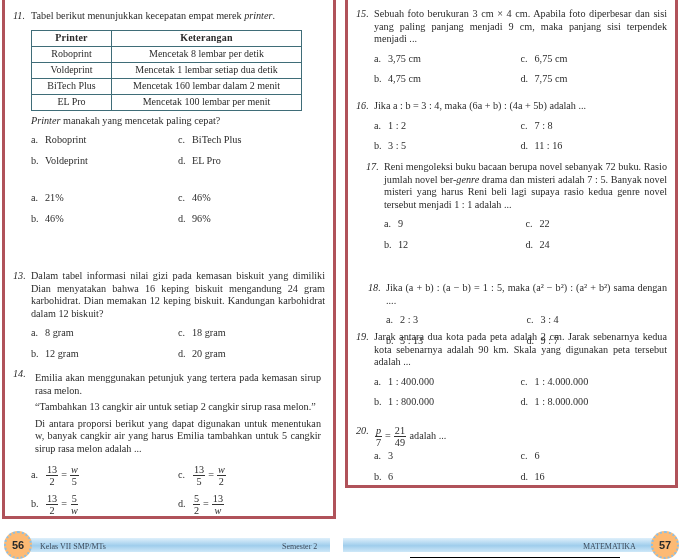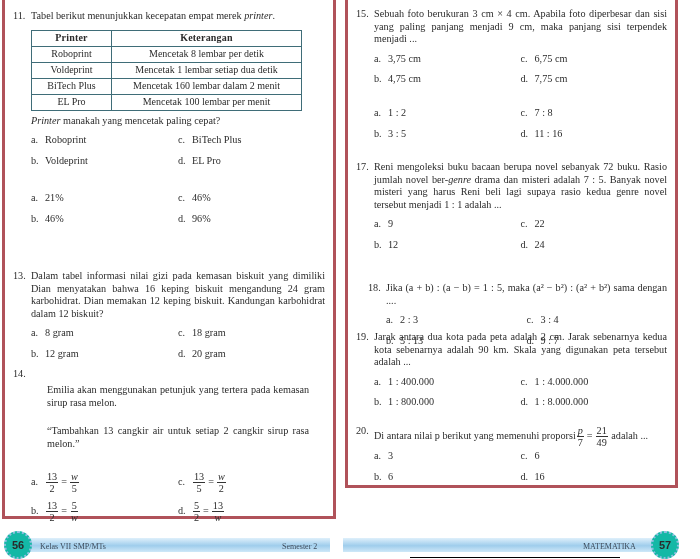--- a/index.html
+++ b/index.html
@@ -2,41 +2,41 @@
 <html><head>
 <meta charset="utf-8">
 <style>
   * { box-sizing: border-box; margin: 0; padding: 0; }
   body { width: 700px; height: 559px; background: #ffffff; font-family: "Liberation Serif", "DejaVu Serif", serif; color: #2b2b2b; position: relative; overflow: hidden; font-size: 10.2px; line-height: 12.5px; }
   .box { position: absolute; border: 3px solid #b0525a; background: #fff; }
   #left-box { left: 2px; top: -3px; width: 334px; height: 522px; }
   #right-box { left: 345px; top: -3px; width: 333px; height: 491px; }
   .q { position: absolute; left: 8px; right: 8px; }
   .qhead { display: flex; }
-  .qnum { width: 18px; flex: none; }
+  .qnum { width: 18px; flex: none; font-style: italic; }
   .qtext { flex: 1; text-align: justify; }
-  .qtext p { margin: 16px; }
+  .qtext p { margin: 4px; }
   .opts { display: grid; grid-template-columns: 1fr 1fr; margin-left: 18px; row-gap: 8px; margin-top: 7px; }
   .opt { display: flex; align-items: center; }
   .opt .lt { width: 14px; flex: none; }
   table.ptab { border-collapse: collapse; margin: 7px 0 4px 18px; width: 271px; }
   table.ptab th, table.ptab td { border: 1px solid #3f6d78; text-align: center; height: 16px; font-size: 10px; padding: 0 3px; }
   table.ptab th { font-weight: bold; letter-spacing: 0.2px; }
   table.ptab td.c1, table.ptab th.c1 { width: 80px; }
   .italic { font-style: italic; }
   .frac { display: inline-flex; flex-direction: column; align-items: center; vertical-align: middle; line-height: 11px; margin: 0 1px; }
   .frac .n { border-bottom: 1px solid #333; padding: 0 1px; }
   .frac .d { padding: 0 1px; }
   .eq { display: inline-flex; align-items: center; }
   .eq .sym { margin: 0 2px; }
   .footer-bar { position: absolute; top: 538px; height: 14px; background: linear-gradient(180deg, #dff0fb 0%, #9fcdec 55%, #cfe8f8 100%); }
   #footer-left { left: 10px; width: 320px; }
   #footer-right { left: 343px; width: 315px; }
   .footer-text { position: absolute; top: 541px; font-size: 8px; color: #3c4a5a; font-family: "Liberation Serif", serif; }
-  .pagebadge { position: absolute; top: 531px; width: 28px; height: 28px; border-radius: 50%; background: #14b8a6; border: 2px dotted #8fbfe0; display: flex; align-items: center; justify-content: center; font-family: "Liberation Sans", sans-serif; font-weight: bold; font-size: 11px; color: #2a2a2a; }
+  .pagebadge { position: absolute; top: 531px; width: 28px; height: 28px; border-radius: 50%; background: #fdba74; border: 2px dotted #8fbfe0; display: flex; align-items: center; justify-content: center; font-family: "Liberation Sans", sans-serif; font-weight: bold; font-size: 11px; color: #2a2a2a; }
   .underline-rule { position: absolute; left: 410px; width: 210px; top: 557px; height: 1px; background: #000; }
 </style>
 </head>
 <body>
 
 <div class="box" id="left-box">
 
   <div class="q" style="top:10px;">
     <div class="qhead">
       <span class="qnum">11.</span>
@@ -136,20 +136,21 @@
         </div>
     </div>
   </div>
 
   <div class="q" style="top:368px;">
     <div class="qhead">
       <span class="qnum">14.</span>
       <div class="qtext">
         <p>Emilia akan menggunakan petunjuk yang tertera pada kemasan sirup rasa melon.</p>
         <p style="margin-top:3px;">“Tambahkan 13 cangkir air untuk setiap 2 cangkir sirup rasa melon.”</p>
+        <p style="margin-top:3px;">Di antara proporsi berikut yang dapat digunakan untuk menentukan w, banyak cangkir air yang harus Emilia tambahkan untuk 5 cangkir sirup rasa melon adalah ...</p>
       </div>
     </div>
     <div class="opts" style="row-gap:6px; margin-top:5px;">
       <div class="opt">
         <span class="lt">a.</span>
         <span class="eq">
           <span class="frac">
               <span class="n">13</span>
               <span class="d">2</span>
             </span>
@@ -227,41 +228,45 @@
           <span>4,75 cm</span>
         </div>
       <div class="opt">
           <span class="lt">d.</span>
           <span>7,75 cm</span>
         </div>
     </div>
   </div>
 
   <div class="q" style="top:100px;">
+    <div class="qhead">
+      <span class="qnum">16.</span>
+      <span class="qtext">Jika a : b = 3 : 4, maka (6a + b) : (4a + 5b) adalah ...</span>
+    </div>
     <div class="opts">
       <div class="opt">
           <span class="lt">a.</span>
           <span>1 : 2</span>
         </div>
       <div class="opt">
           <span class="lt">c.</span>
           <span>7 : 8</span>
         </div>
       <div class="opt">
           <span class="lt">b.</span>
           <span>3 : 5</span>
         </div>
       <div class="opt">
           <span class="lt">d.</span>
           <span>11 : 16</span>
         </div>
     </div>
   </div>
 
-  <div class="q" style="top:161px;">
+  <div class="q" style="top:161px;margin-left:10px;">
     <div class="qhead">
       <span class="qnum">17.</span>
       <span class="qtext">
         <span>Reni mengoleksi buku bacaan berupa novel sebanyak 72 buku. Rasio jumlah novel ber-</span><span class="italic">genre</span><span> drama dan misteri adalah 7 : 5. Banyak novel misteri yang harus Reni beli lagi supaya rasio kedua genre novel tersebut menjadi 1 : 1 adalah ...</span>
       </span>
     </div>
     <div class="opts">
       <div class="opt">
           <span class="lt">a.</span>
           <span>9</span>
@@ -328,21 +333,20 @@
           <span class="lt">d.</span>
           <span>1 : 8.000.000</span>
         </div>
     </div>
   </div>
 
   <div class="q" style="top:425px;">
     <div class="qhead" style="align-items:flex-start;">
       <span class="qnum">20.</span>
       <span class="qtext" style="display:flex; align-items:center;">
-        <span>Di antara nilai p berikut yang memenuhi proporsi </span>
         <span class="eq">
           <span class="frac">
               <span class="n italic">p</span>
               <span class="d">7</span>
             </span>
           <span class="sym">=</span>
           <span class="frac">
               <span class="n">21</span>
               <span class="d">49</span>
             </span>

